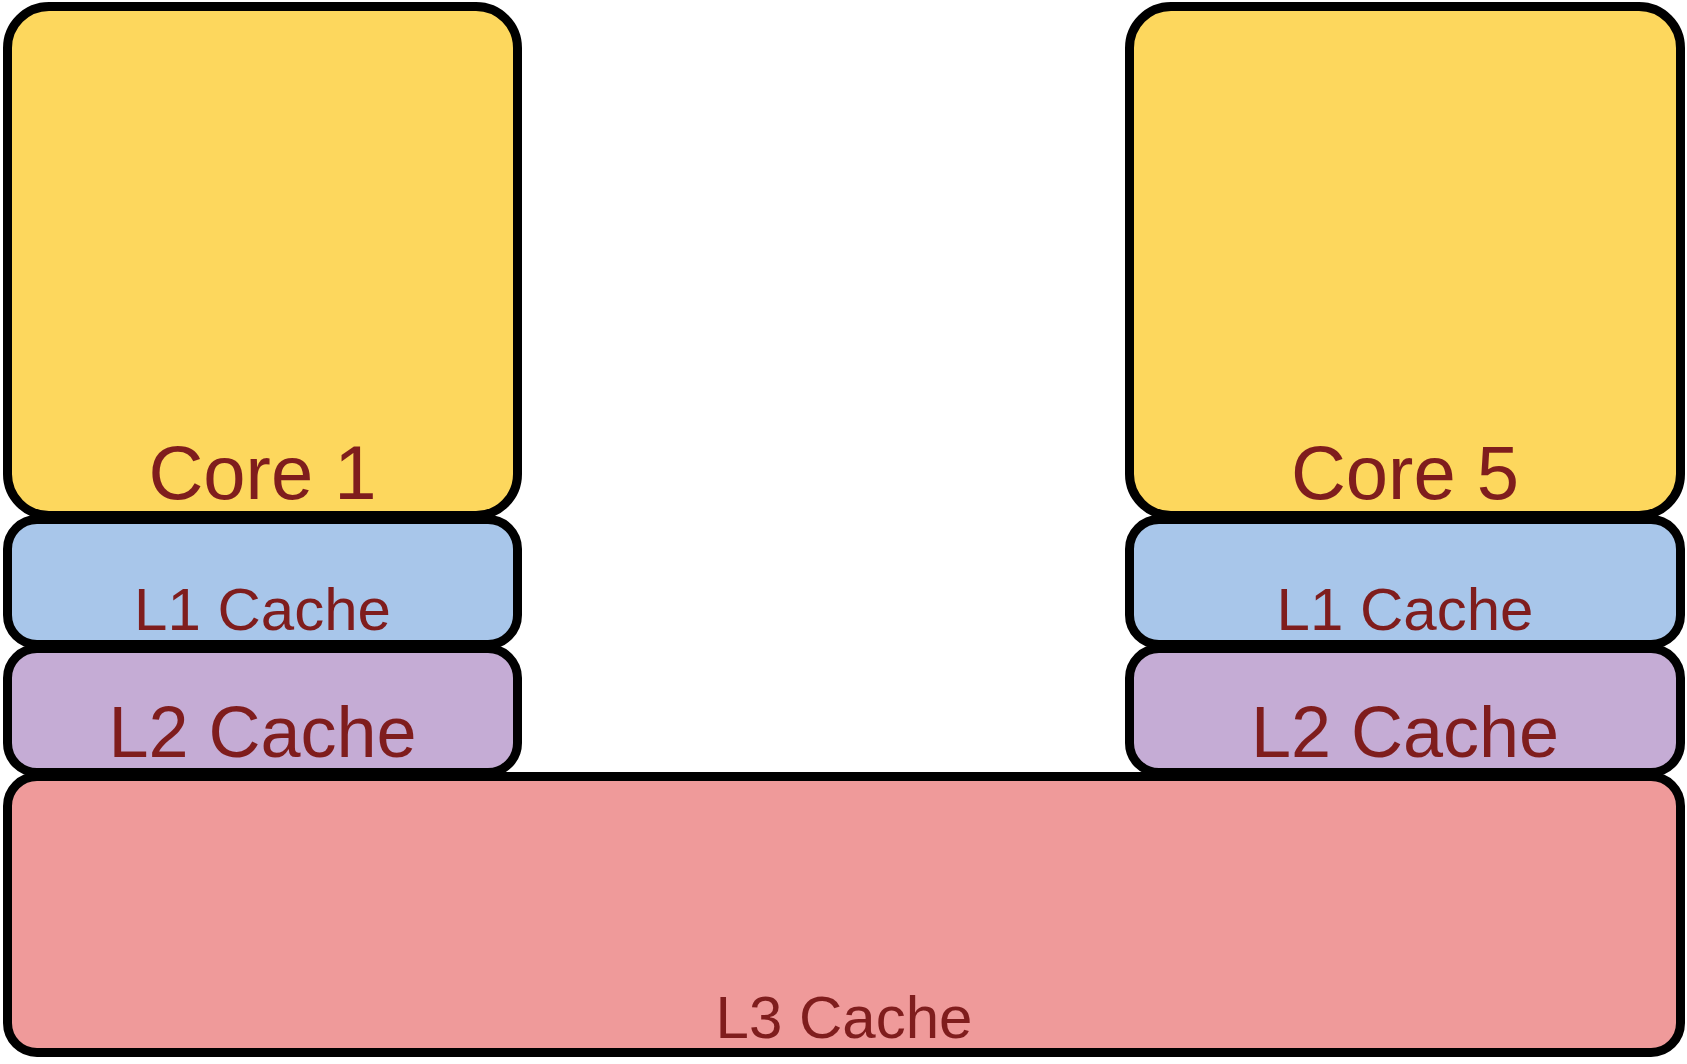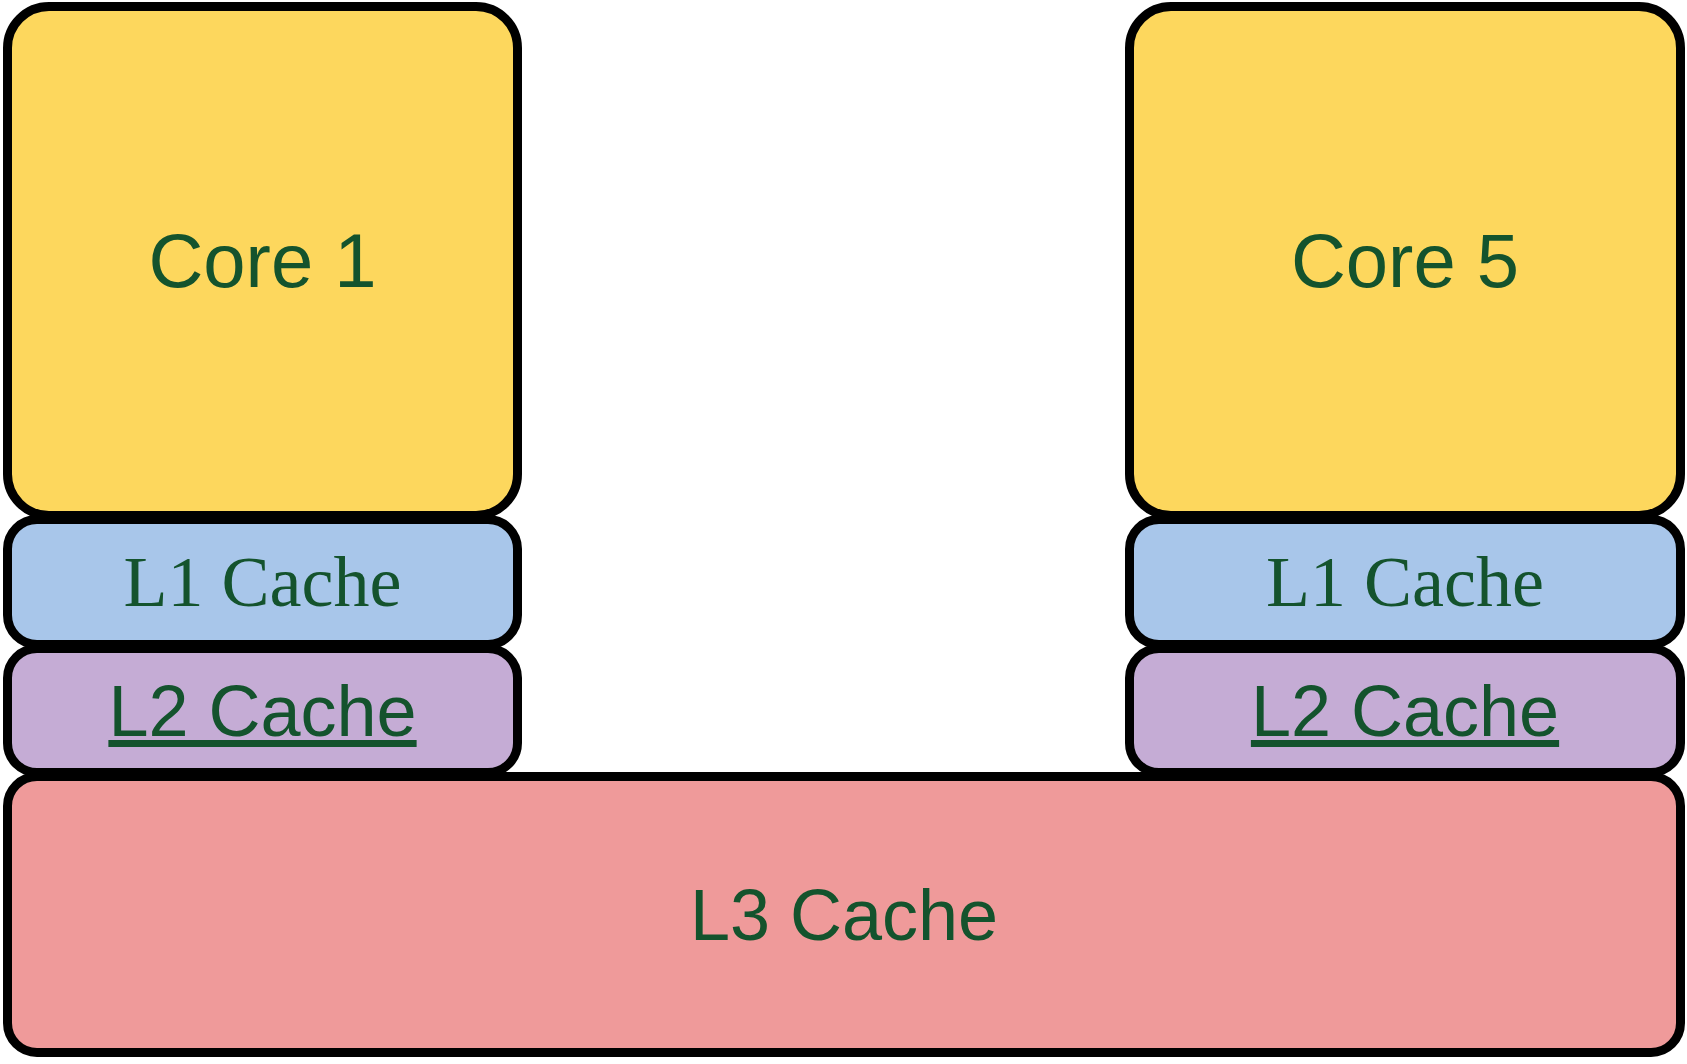--- a/index.html
+++ b/index.html
@@ -15,23 +15,23 @@
     width: 1687px;
     height: 1064px;
     background: #ffffff;
     overflow: hidden;
   }
   .node {
     position: absolute;
     box-sizing: border-box;
     border: 9px solid #000000;
     display: flex;
-    align-items: center;
+    align-items: flex-end;
     justify-content: center;
-    color: #14532d;
+    color: #7f1d1d;
     line-height: 1;
     white-space: nowrap;
   }
   .node .lbl {
     display: block;
     text-align: center;
   }
 
   
   .core {
@@ -49,61 +49,59 @@
     left: 1125px;
     top: 2px;
     width: 560px;
     height: 518px;
   }
 
   
   .l1 {
     background: #A8C6EA;
     border-radius: 34px;
-    font-size: 72px;
-    font-family: Liberation Serif, serif;
+    font-size: 60px;
   }
   #l1-left {
     left: 3px;
     top: 515px;
     width: 519px;
     height: 134px;
   }
   #l1-right {
     left: 1125px;
     top: 515px;
     width: 560px;
     height: 134px;
   }
 
   
   .l2 {
     background: #C5ACD5;
     border-radius: 34px;
     font-size: 72px;
-    text-decoration: underline;
   }
   #l2-left {
     left: 3px;
     top: 644px;
     width: 519px;
     height: 133px;
   }
   #l2-right {
     left: 1125px;
     top: 644px;
     width: 560px;
     height: 133px;
   }
 
   
   #l3 {
     background: #EF9A9A;
     border-radius: 34px;
-    font-size: 72px;
+    font-size: 60px;
     left: 3px;
     top: 772px;
     width: 1682px;
     height: 285px;
   }
 </style>
 </head>
 <body>
 
 <div id="canvas">

